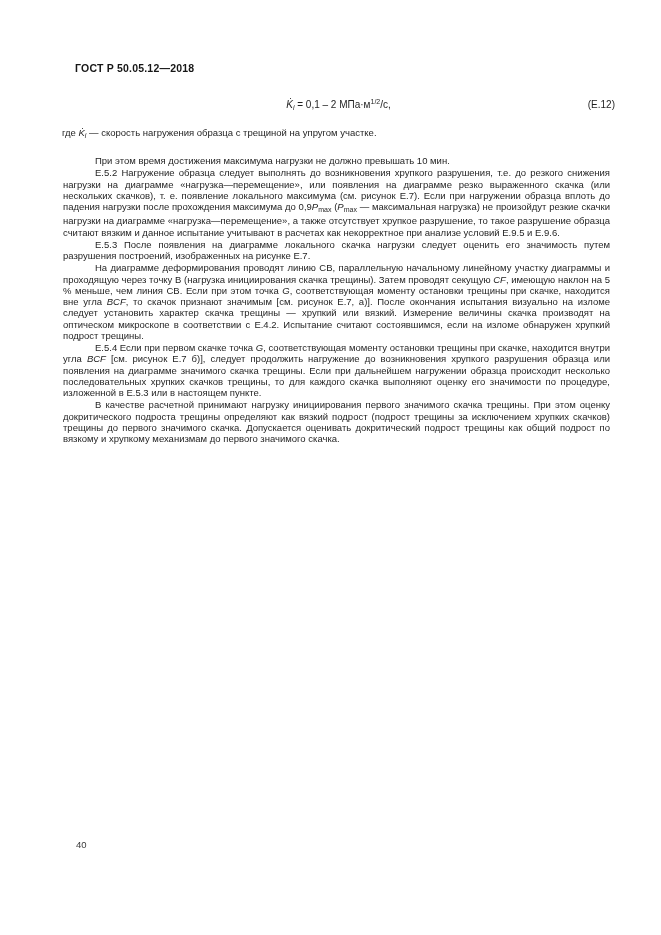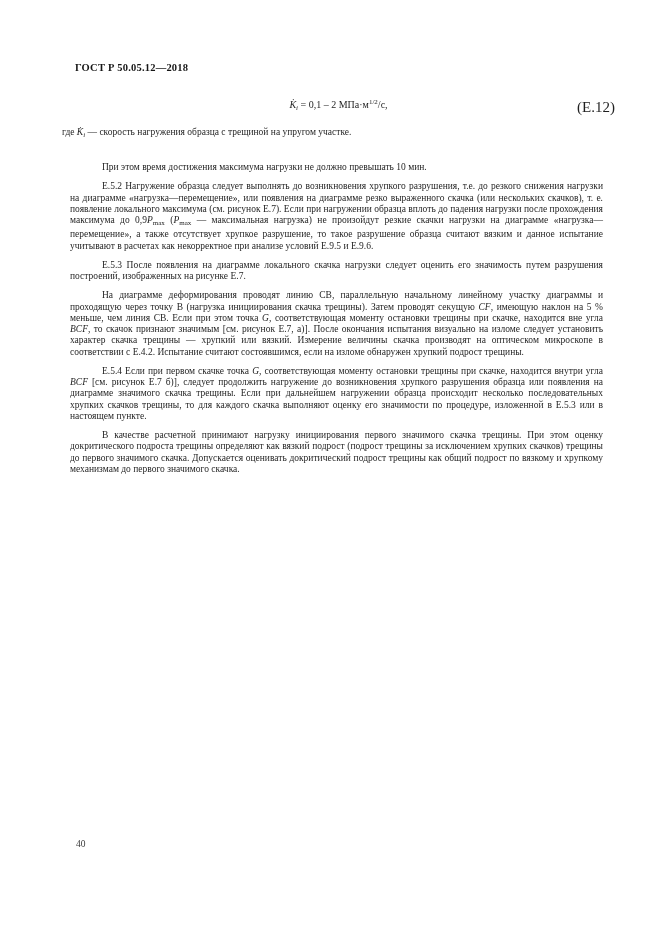--- a/index.html
+++ b/index.html
@@ -5,21 +5,21 @@
   html, body {
     margin: 0;
     padding: 0;
     background: #ffffff;
   }
   .page {
     position: relative;
     width: 653px;
     height: 935px;
     background: #ffffff;
-    font-family: Liberation Serif, serif;
+    font-family: Liberation Sans, sans-serif;
     color: #1f1f1f;
     overflow: hidden;
   }
   .doc-header {
     position: absolute;
     left: 75px;
     top: 62px;
     font-size: 10.5px;
     font-weight: bold;
     color: #161616;
@@ -32,21 +32,21 @@
     top: 98px;
     width: 553px;
     text-align: center;
     font-size: 10px;
     color: #1f1f1f;
   }
   .eq-number {
     position: absolute;
     right: 0;
     top: 1px;
-    font-size: 15px;
+    font-size: 10px;
     color: #1f1f1f;
     margin-left: 24px;
   }
   .where-line {
     position: absolute;
     left: 62px;
     top: 126px;
     width: 548px;
     font-size: 9.5px;
     line-height: 13px;
@@ -56,21 +56,21 @@
     position: absolute;
     left: 62px;
     top: 154px;
     width: 549px;
     font-size: 9.5px;
     line-height: 11.25px;
     text-align: justify;
     color: #1f1f1f;
   }
   .para {
-    margin: 8px;
+    margin: 1px;
     text-indent: 32px;
   }
   .seg-i { font-style: italic; }
   .seg-sub  { font-size: 7px; vertical-align: -2px; }
   .seg-subi { font-size: 7px; vertical-align: -2px; font-style: italic; }
   .seg-sup  { font-size: 7px; vertical-align: 4px; }
   .page-number {
     position: absolute;
     left: 76px;
     top: 839px;

